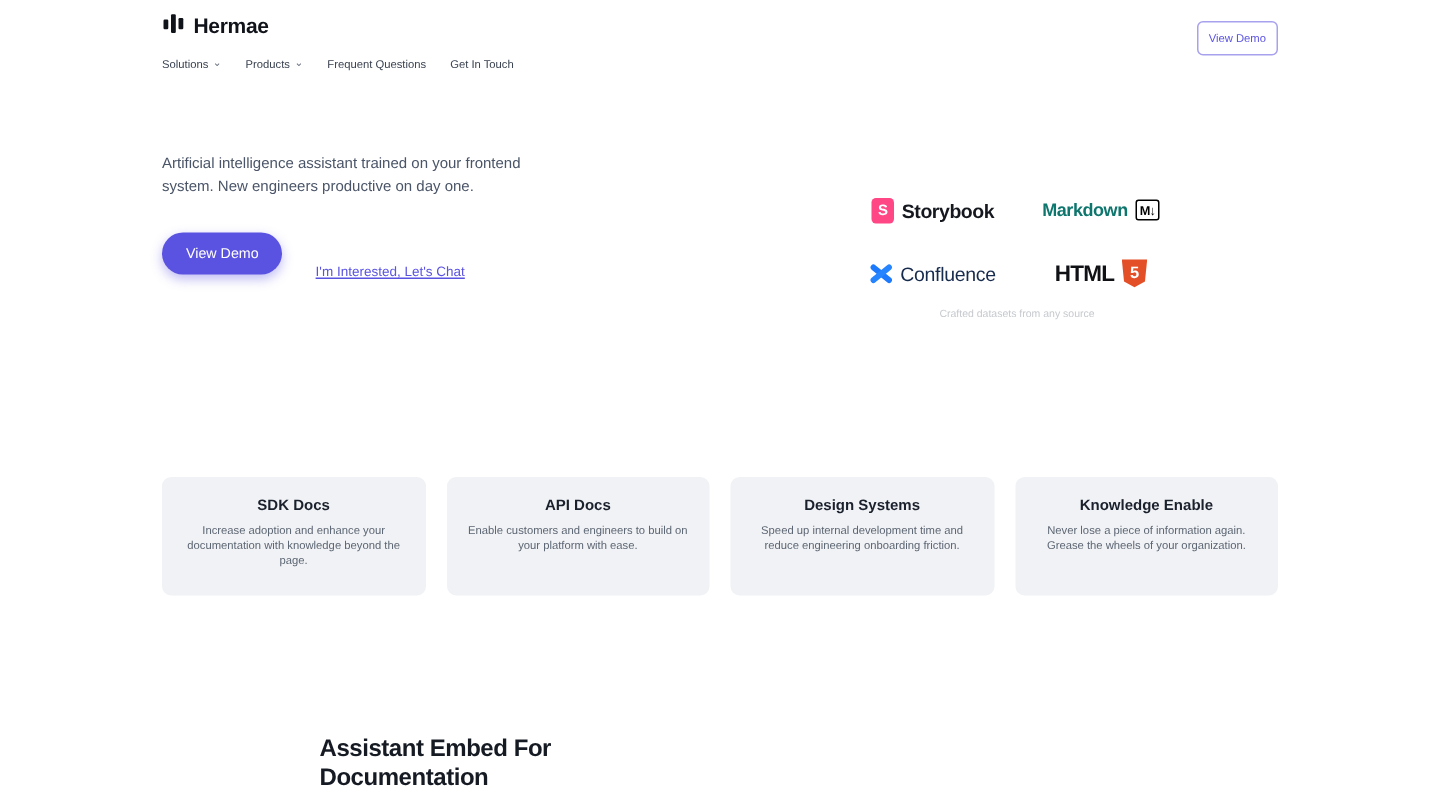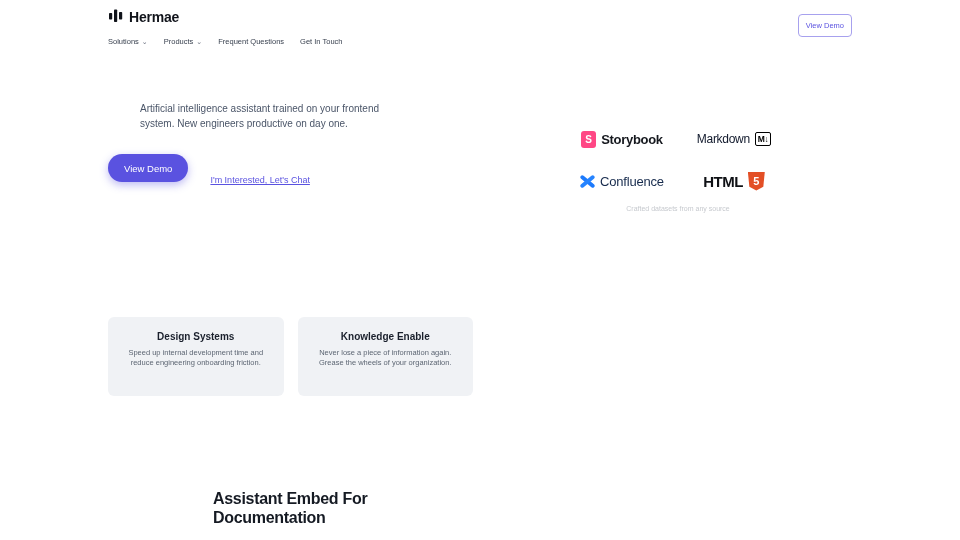--- a/index.html
+++ b/index.html
@@ -17,34 +17,34 @@
     color: #3a4250; text-decoration: none; cursor: pointer; }
   .caret { font-size: 7px; color: #6b7280; line-height: 1; }
   .btn-outline { position: absolute; right: 0; top: 14px; background: #fff;
     border: 1px solid #a7a1ee; color: #5a52e0; font-size: 7.5px; padding: 6px 7px;
     border-radius: 4px; cursor: pointer; font-family: inherit; }
 
   
   .hero { display: flex; margin-top: 47px; }
   .hero-left { flex: 1; }
   h1 { font-size: 33px; font-weight: bold; letter-spacing: -1px; color: #1a202c; line-height: 44px; }
-  .hero-sub { margin-top: 8px; font-size: 10px; line-height: 15px; color: #4a5568; max-width: 268px; margin-left: 32px; }
+  .hero-sub { margin-top: 8px; font-size: 10px; line-height: 15px; color: #4a5568; max-width: 268px; }
   .hero-ctas { margin-top: 20px; display: flex; align-items: center; gap: 22px; }
   .btn-primary { background: #5a52e0; color: #fff; border: none; border-radius: 15px;
     height: 28px; padding: 0 16px; font-size: 9.5px; cursor: pointer; font-family: inherit;
     box-shadow: 0 3px 8px rgba(90,82,224,0.4); }
   .hero-link { font-size: 9px; color: #5a52e0; text-decoration: underline; cursor: pointer; margin-top: 24px; }
 
   .hero-right { width: 224px; margin-right: 62px; margin-top: 36px; }
   .logo-grid { display: grid; grid-template-columns: 112px 112px; row-gap: 22px; }
   .logo { height: 20px; display: flex; align-items: center; justify-content: center; gap: 5px; }
   .sb-icon { width: 15px; height: 17px; background: #ff4785; color: #fff; border-radius: 3px;
     font-size: 10px; font-weight: bold; display: flex; align-items: center; justify-content: center; }
   .sb-text { font-size: 13px; font-weight: bold; color: #15181e; letter-spacing: -0.3px; }
-  .md-text { font-size: 12px; font-weight: normal; color: #0f172a; letter-spacing: -0.3px; }
+  .md-text { font-size: 12px; font-weight: bold; color: #0f766e; letter-spacing: -0.3px; }
   .md-icon { border: 1.5px solid #000; border-radius: 2px; font-size: 8.5px; font-weight: bold;
     padding: 1px 2px; color: #000; letter-spacing: -0.5px; }
   .cf-icon svg { display: block; }
   .cf-text { font-size: 13px; color: #172b4d; letter-spacing: -0.2px; }
   .html-text { font-size: 15px; font-weight: bold; color: #0f1115; letter-spacing: -0.5px; }
   .html-shield { width: 17px; height: 19px; background: #e34f26; color: #fff; font-size: 11px;
     font-weight: bold; display: flex; align-items: center; justify-content: center;
     clip-path: polygon(0 0, 100% 0, 91% 80%, 50% 100%, 9% 80%); }
   .logo-caption { margin-top: 14px; text-align: center; font-size: 7px; color: #c6c9ce; }
 
@@ -127,20 +127,28 @@
           <span class="html-text">HTML</span>
           <span class="html-shield">5</span>
         </div>
       </div>
       <div class="logo-caption">Crafted datasets from any source</div>
     </div>
   </section>
 
   <section class="cards">
     <div class="card">
+      <h3>SDK Docs</h3>
+      <p>Increase adoption and enhance your documentation with knowledge beyond the page.</p>
+    </div>
+    <div class="card">
+      <h3>API Docs</h3>
+      <p>Enable customers and engineers to build on your platform with ease.</p>
+    </div>
+    <div class="card">
       <h3>Design Systems</h3>
       <p>Speed up internal development time and reduce engineering onboarding friction.</p>
     </div>
     <div class="card">
       <h3>Knowledge Enable</h3>
       <p>Never lose a piece of information again. Grease the wheels of your organization.</p>
     </div>
   </section>
 
   <section class="embed-section">

